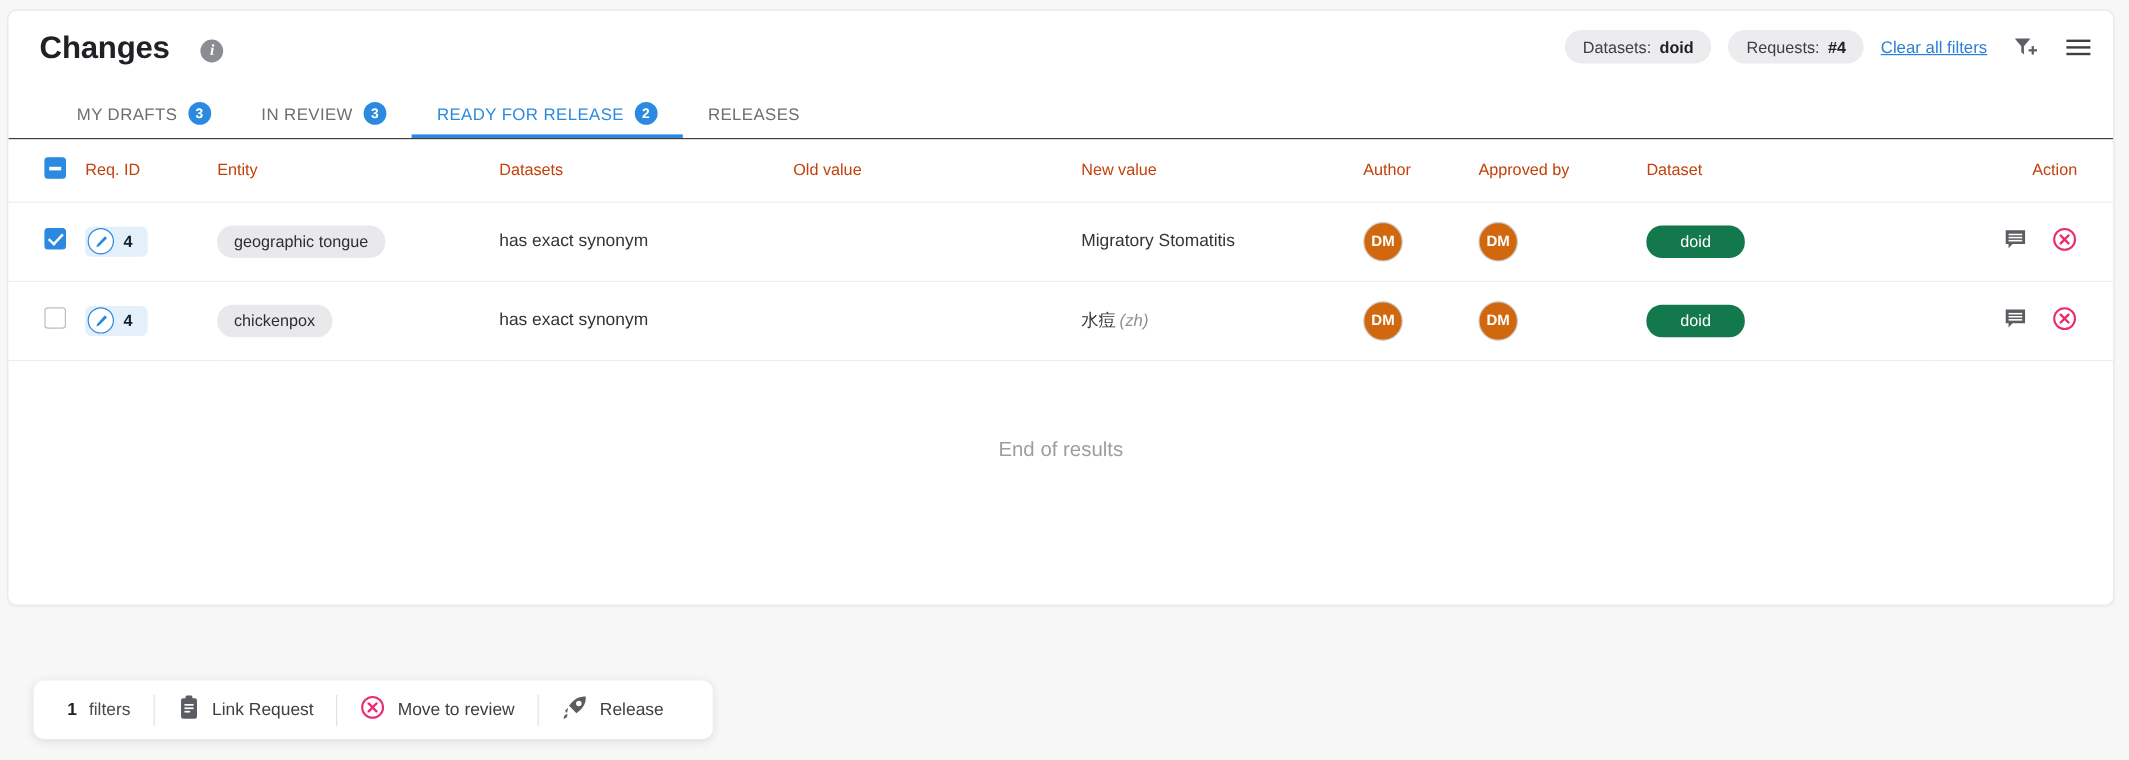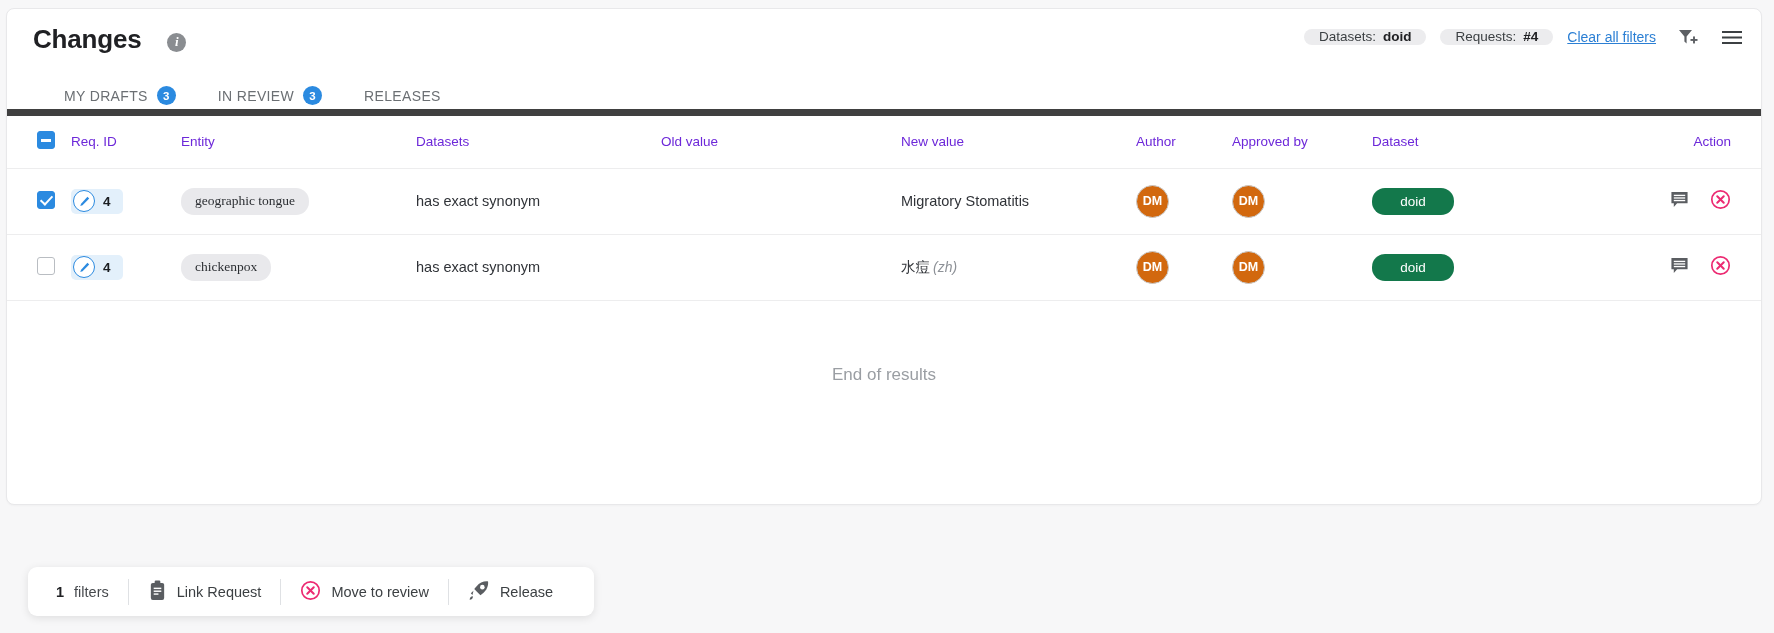--- a/index.html
+++ b/index.html
@@ -58,23 +58,23 @@
   }
 
   .head-right {
     position: absolute;
     right: 17px; top: 16px;
     display: flex; align-items: center; gap: 14px;
   }
   .chip {
     background: #ececee;
     border-radius: 14px;
-    height: 16px;
+    height: 28px;
     padding: 0 15px;
-    display: flex; gap: 7px;
+    display: flex; align-items: center; gap: 7px;
     font-size: 13.5px;
     color: #3c4043;
     white-space: nowrap;
   }
   .chip b { color: #202124; font-weight: bold; }
   .clear-link {
     font-size: 14px;
     color: #2b7fd4;
     text-decoration: underline;
     cursor: pointer;
@@ -83,23 +83,23 @@
   .icon-btn {
     display: flex; align-items: center; justify-content: center;
     cursor: pointer;
   }
 
   
   .tabs {
     position: relative;
     height: 41px;
     display: flex;
-    align-items: flex-start;
+    align-items: flex-end;
     padding-left: 36px;
-    border-bottom: 7px solid #404040;
+    border-bottom: 1px solid #404040;
   }
   .tab {
     display: flex; align-items: center; gap: 9px;
     height: 41px;
     padding: 0 21px;
     font-size: 14px;
     letter-spacing: .35px;
     color: #6b6f73;
     cursor: pointer;
     position: relative;
@@ -125,21 +125,21 @@
 
   
   table.grid {
     width: 100%;
     border-collapse: collapse;
     table-layout: fixed;
   }
   table.grid th {
     font-size: 13.5px;
     font-weight: normal;
-    color: #6d28d9;
+    color: #c2410c;
     text-align: left;
     height: 52px;
     vertical-align: middle;
     padding: 0;
     border-bottom: 1px solid #ededee;
     background: #fff;
   }
   table.grid td {
     height: 66px;
     vertical-align: middle;
@@ -216,21 +216,20 @@
   
   .entity-chip {
     display: inline-flex; align-items: center;
     background: #e9e9ec;
     border-radius: 13px;
     height: 27px;
     padding: 0 14px;
     font-size: 13.5px;
     color: #2c2f33;
     cursor: pointer;
-    font-family: Liberation Serif, serif;
   }
 
   
   .avatar {
     width: 33px; height: 33px;
     border-radius: 50%;
     background: #d2680e;
     border: 1.5px solid #c9c9c9;
     color: #fff;
     font-size: 12.5px;
@@ -342,20 +341,24 @@
     </div>
 
     <div class="tabs">
       <div class="tab">
         <span>MY DRAFTS</span>
         <span class="tab-badge">3</span>
       </div>
       <div class="tab">
         <span>IN REVIEW</span>
         <span class="tab-badge">3</span>
+      </div>
+      <div class="tab active">
+        <span>READY FOR RELEASE</span>
+        <span class="tab-badge">2</span>
       </div>
       <div class="tab">
         <span>RELEASES</span>
       </div>
     </div>
 
     <table class="grid">
       <thead>
         <tr>
           <th class="c-check">

